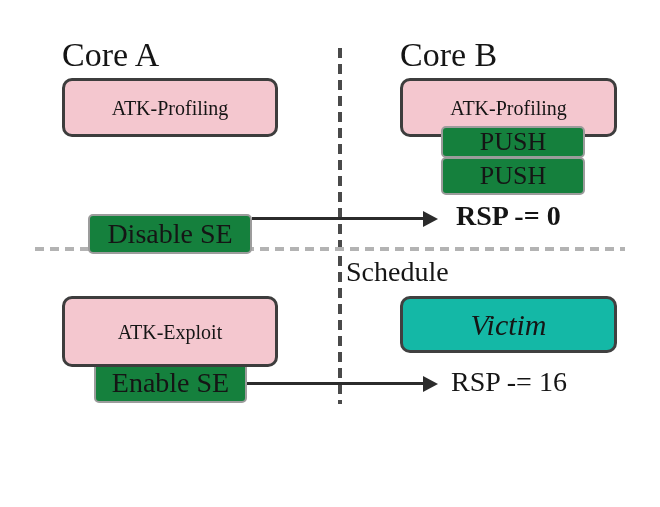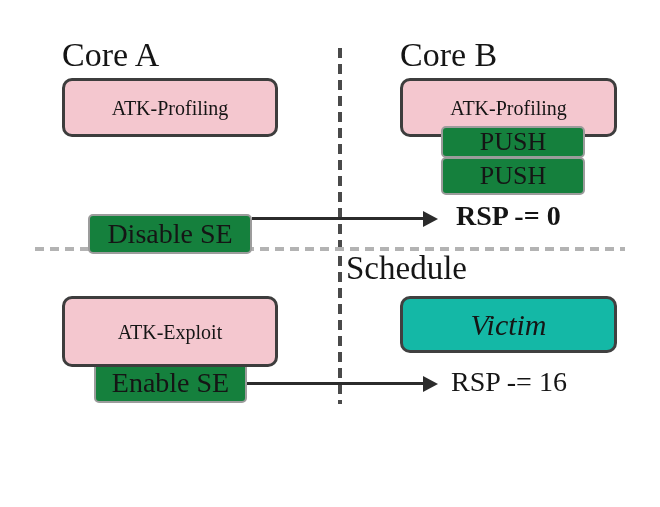--- a/index.html
+++ b/index.html
@@ -75,21 +75,21 @@
   <div class="box attacker" style="left:62px; top:78px; width:216px; height:59px;">ATK-Profiling</div>
   <div class="box action" style="left:88px; top:198px; width:164px; height:40px;margin-top:16px;">Disable SE</div>
 
   <div class="box attacker" style="left:400px; top:78px; width:217px; height:59px;">ATK-Profiling</div>
   <div class="box action push" style="left:441px; top:126px; width:144px; height:32px;">PUSH</div>
   <div class="box action push" style="left:441px; top:157px; width:144px; height:38px;">PUSH</div>
 
   <div class="arrow" style="left:252px; top:217px; width:172px;"></div>
   <div class="label" style="left:456px; top:202px; font-size:28px;font-weight:bold;">RSP -= 0</div>
 
-  <div class="label" style="left:346px; top:252px; font-size:33px;text-align:center;">Schedule</div>
+  <div class="label" style="left:346px; top:258px; font-size:28px;text-align:center;">Schedule</div>
 
   <div class="box attacker" style="left:62px; top:296px; width:216px; height:71px;">ATK-Exploit</div>
   <div class="box action" style="left:94px; top:362px; width:153px; height:41px;">Enable SE</div>
 
   <div class="box victim-style" style="left:400px; top:296px; width:217px; height:57px;">Victim</div>
 
   <div class="arrow" style="left:247px; top:382px; width:177px;"></div>
   <div class="label" style="left:451px; top:368px; font-size:28px;">RSP -= 16</div>
 
 

